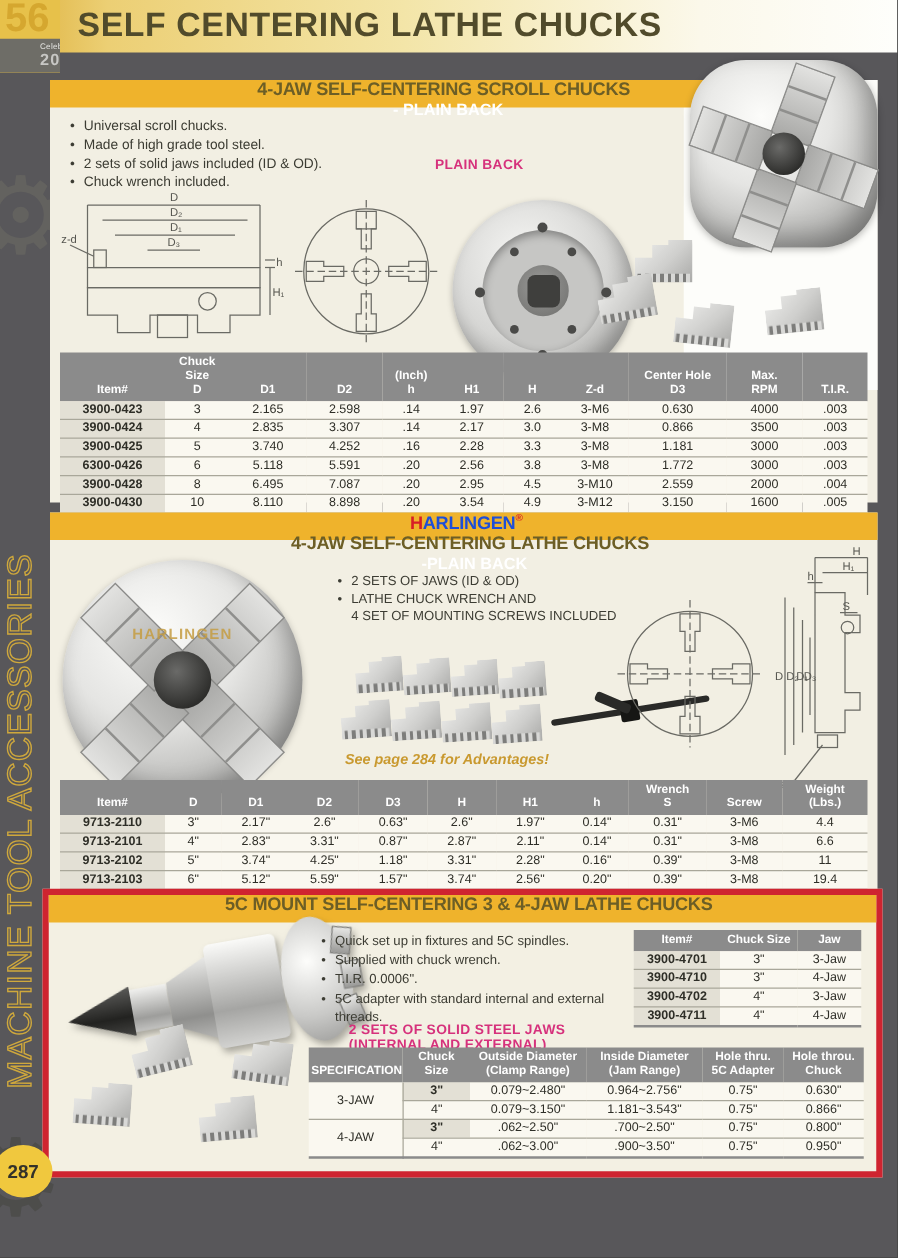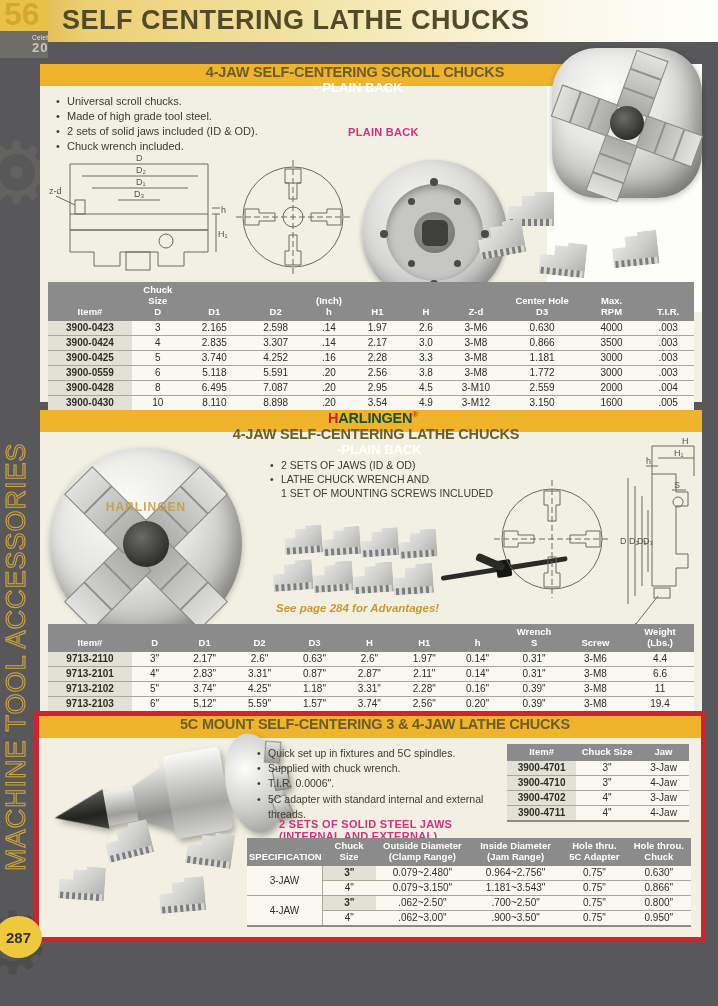--- a/index.html
+++ b/index.html
@@ -312,21 +312,21 @@
             <td>4.252</td>
             <td>.16</td>
             <td>2.28</td>
             <td>3.3</td>
             <td>3-M8</td>
             <td>1.181</td>
             <td>3000</td>
             <td>.003</td>
           </tr>
           <tr>
-            <td>3900-0559</td>
+            <td>6300-0426</td>
             <td>6</td>
             <td>5.118</td>
             <td>5.591</td>
             <td>.20</td>
             <td>2.56</td>
             <td>3.8</td>
             <td>3-M8</td>
             <td>1.772</td>
             <td>3000</td>
             <td>.003</td>
@@ -370,21 +370,21 @@
             <td>1200</td>
             <td>.005</td>
           </tr>
         </tbody>
     </table>
   </div>
 
   <div class="section" id="sec2">
     <div class="sec-banner" style="width:662px;">
       <span class="sec-title" style="margin-right:6px;">
-        <span style="color:#d71f26;">H</span><span style="color:#14532d;">ARLINGEN</span><span style="color:#d71f26; font-size:8px; vertical-align:super;">®</span>
+        <span style="color:#d71f26;">H</span><span style="color:#1d4ed8;">ARLINGEN</span><span style="color:#d71f26; font-size:8px; vertical-align:super;">®</span>
       </span>
       <span class="sec-title">4-JAW SELF-CENTERING LATHE CHUCKS</span>
       <span class="sec-suffix">-PLAIN BACK</span>
     </div>
 
     <div class="chuck-front abs" style="left:10px; top:38px; width:192px; height:192px;">
       <div class="jaw" style="width:40px; height:84px; margin-left:-20px; transform-origin:50% 96px; transform:rotate(45deg);">
           <div class="jaw-notch" style="top:26px;"></div>
           <div class="jaw-notch" style="top:54px;"></div>
         </div>
@@ -400,21 +400,21 @@
           <div class="jaw-notch" style="top:26px;"></div>
           <div class="jaw-notch" style="top:54px;"></div>
         </div>
       <div class="hub" style="width:46px; height:46px;"></div>
       <div class="brand-on-chuck">HARLINGEN</div>
     </div>
 
     <ul class="bullets abs" style="left:228px; top:48px; width:230px;">
         <li>2 SETS OF JAWS (ID &amp; OD)</li>
         <li>LATHE CHUCK WRENCH AND
-1 SET OF MOUNTING SCREWS INCLUDED</li>
+4 SET OF MOUNTING SCREWS INCLUDED</li>
       </ul>
 
     <div class="abs" style="left:232px; top:112px; width:170px; height:84px; transform:rotate(-4deg);">
       <div class="jawblock" style="left:14px; top:0; width:38px; height:28px;"></div>
       <div class="jawblock" style="left:52px; top:4px; width:38px; height:28px;"></div>
       <div class="jawblock" style="left:90px; top:8px; width:38px; height:28px;"></div>
       <div class="jawblock" style="left:128px; top:12px; width:38px; height:28px;"></div>
       <div class="jawblock" style="left:0; top:34px; width:40px; height:30px;"></div>
       <div class="jawblock" style="left:40px; top:38px; width:40px; height:30px;"></div>
       <div class="jawblock" style="left:80px; top:42px; width:40px; height:30px;"></div>

